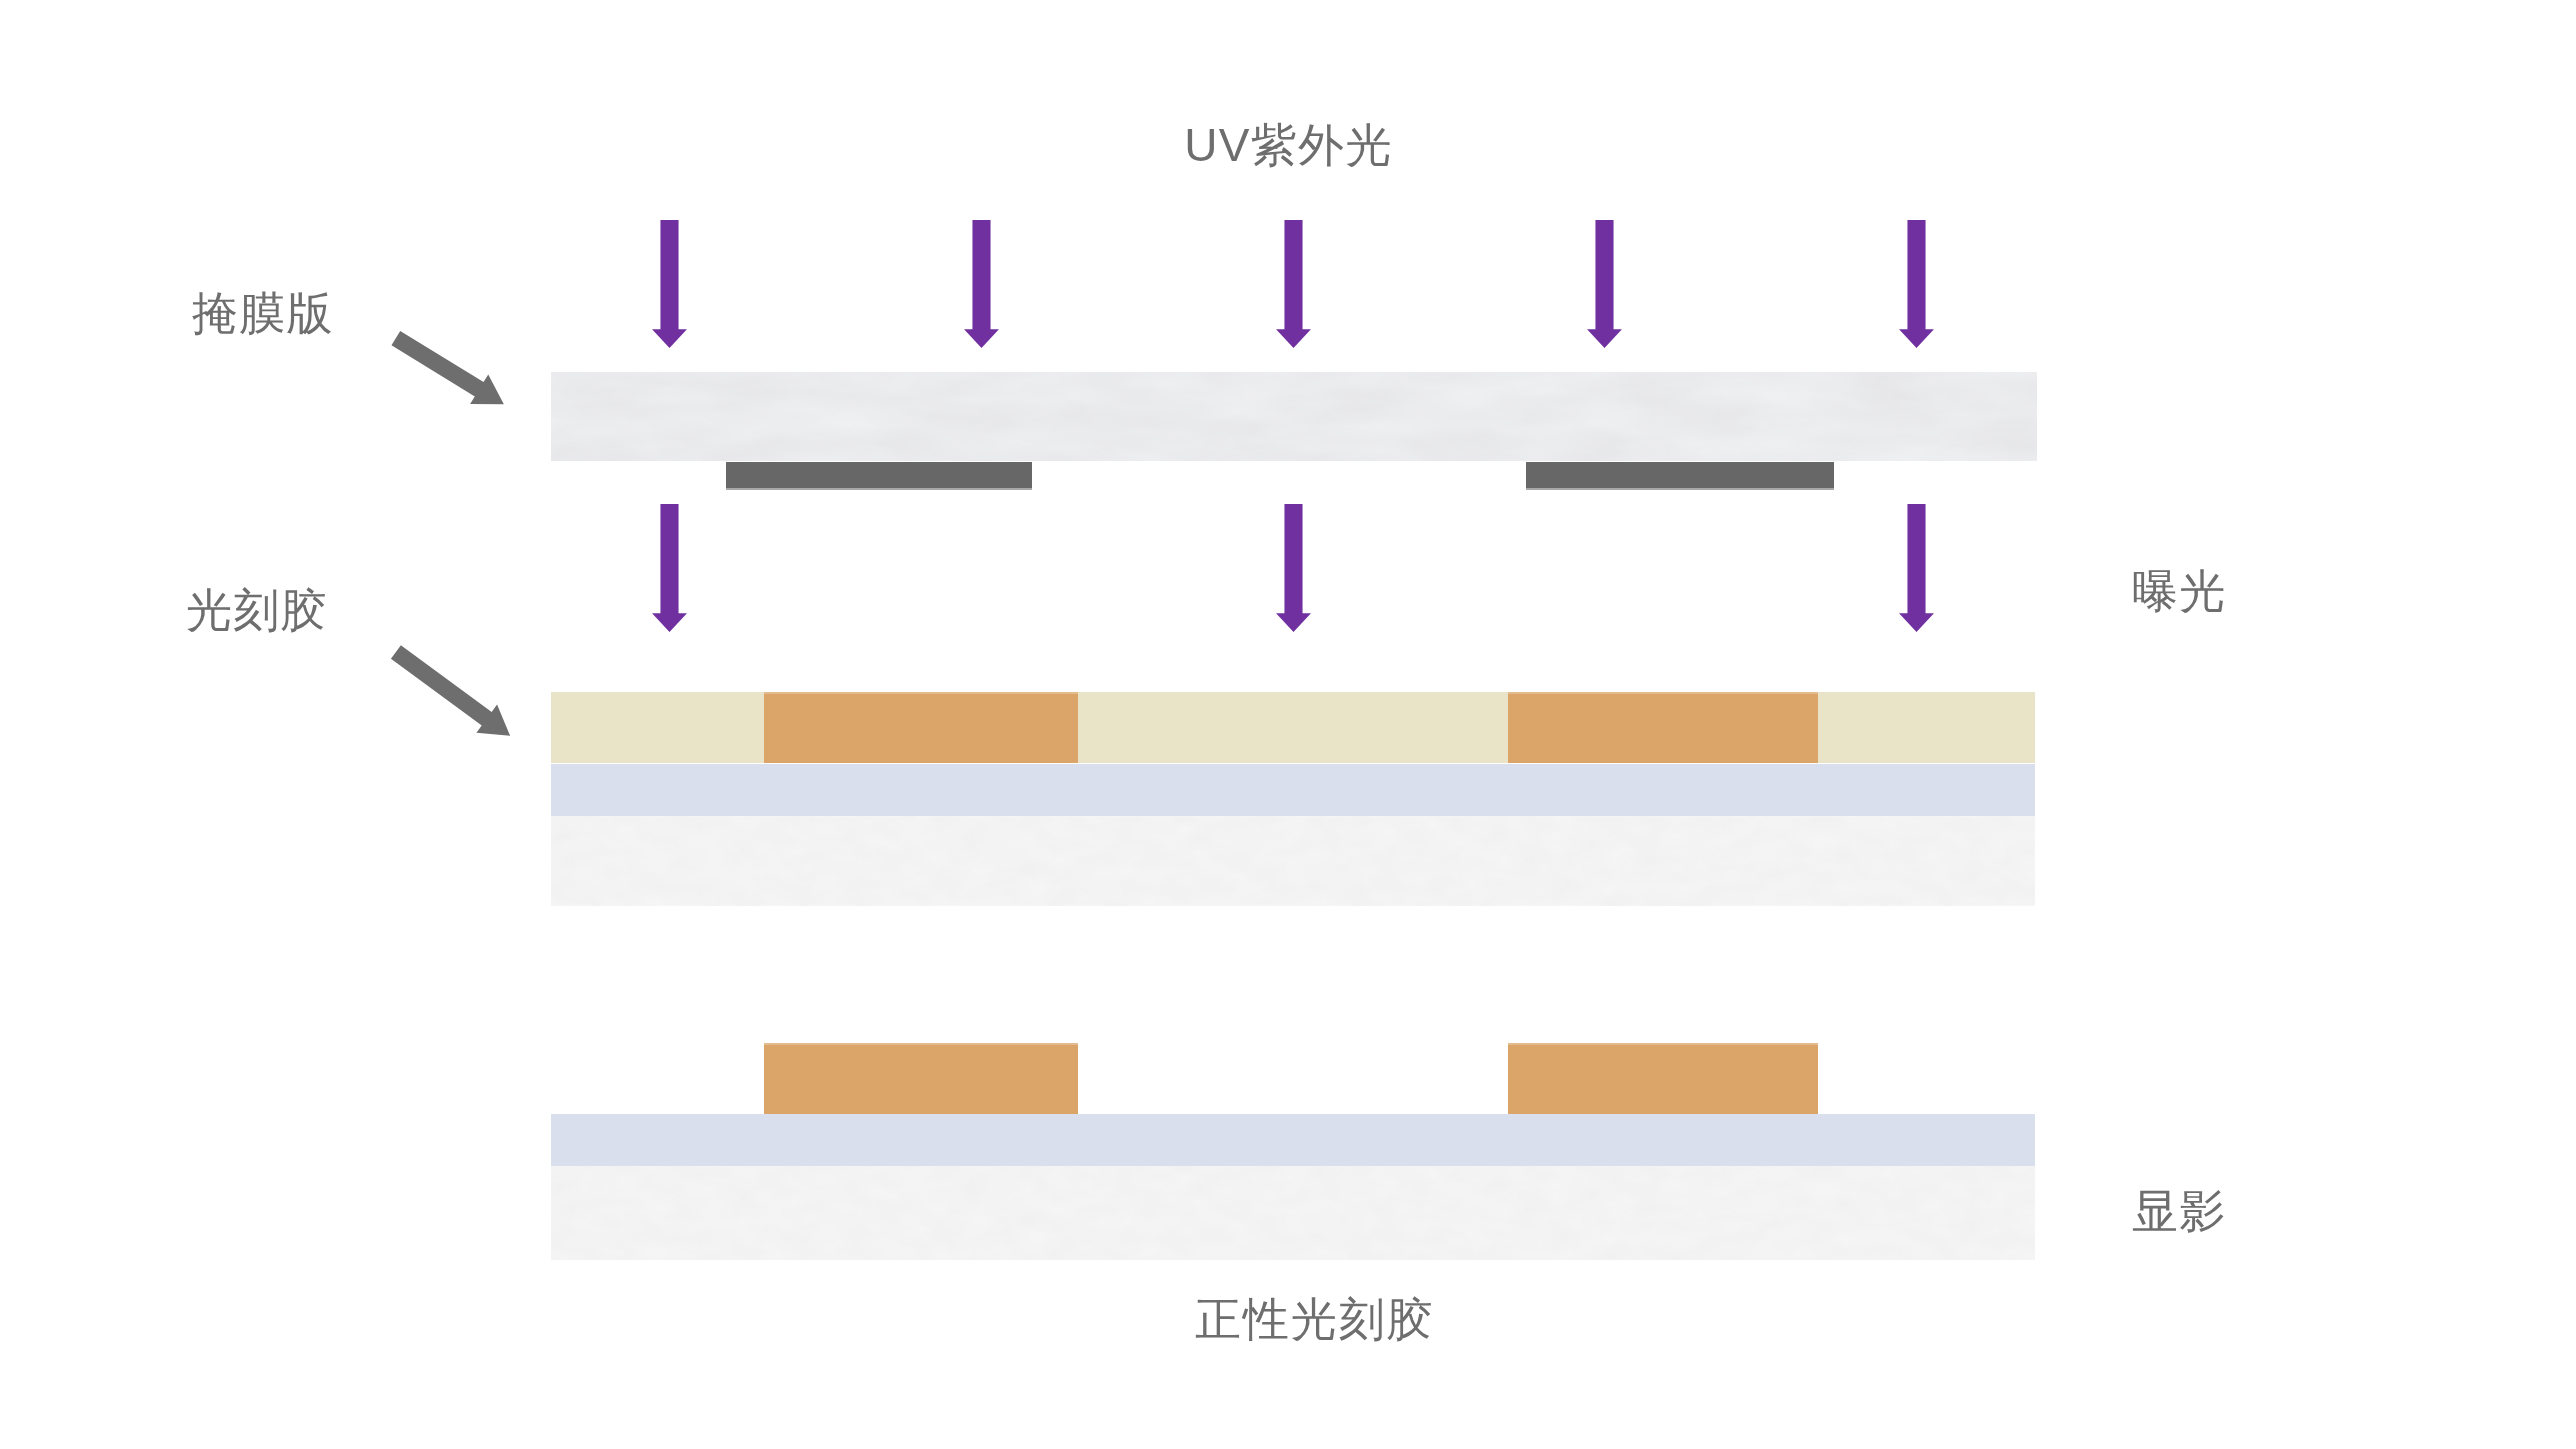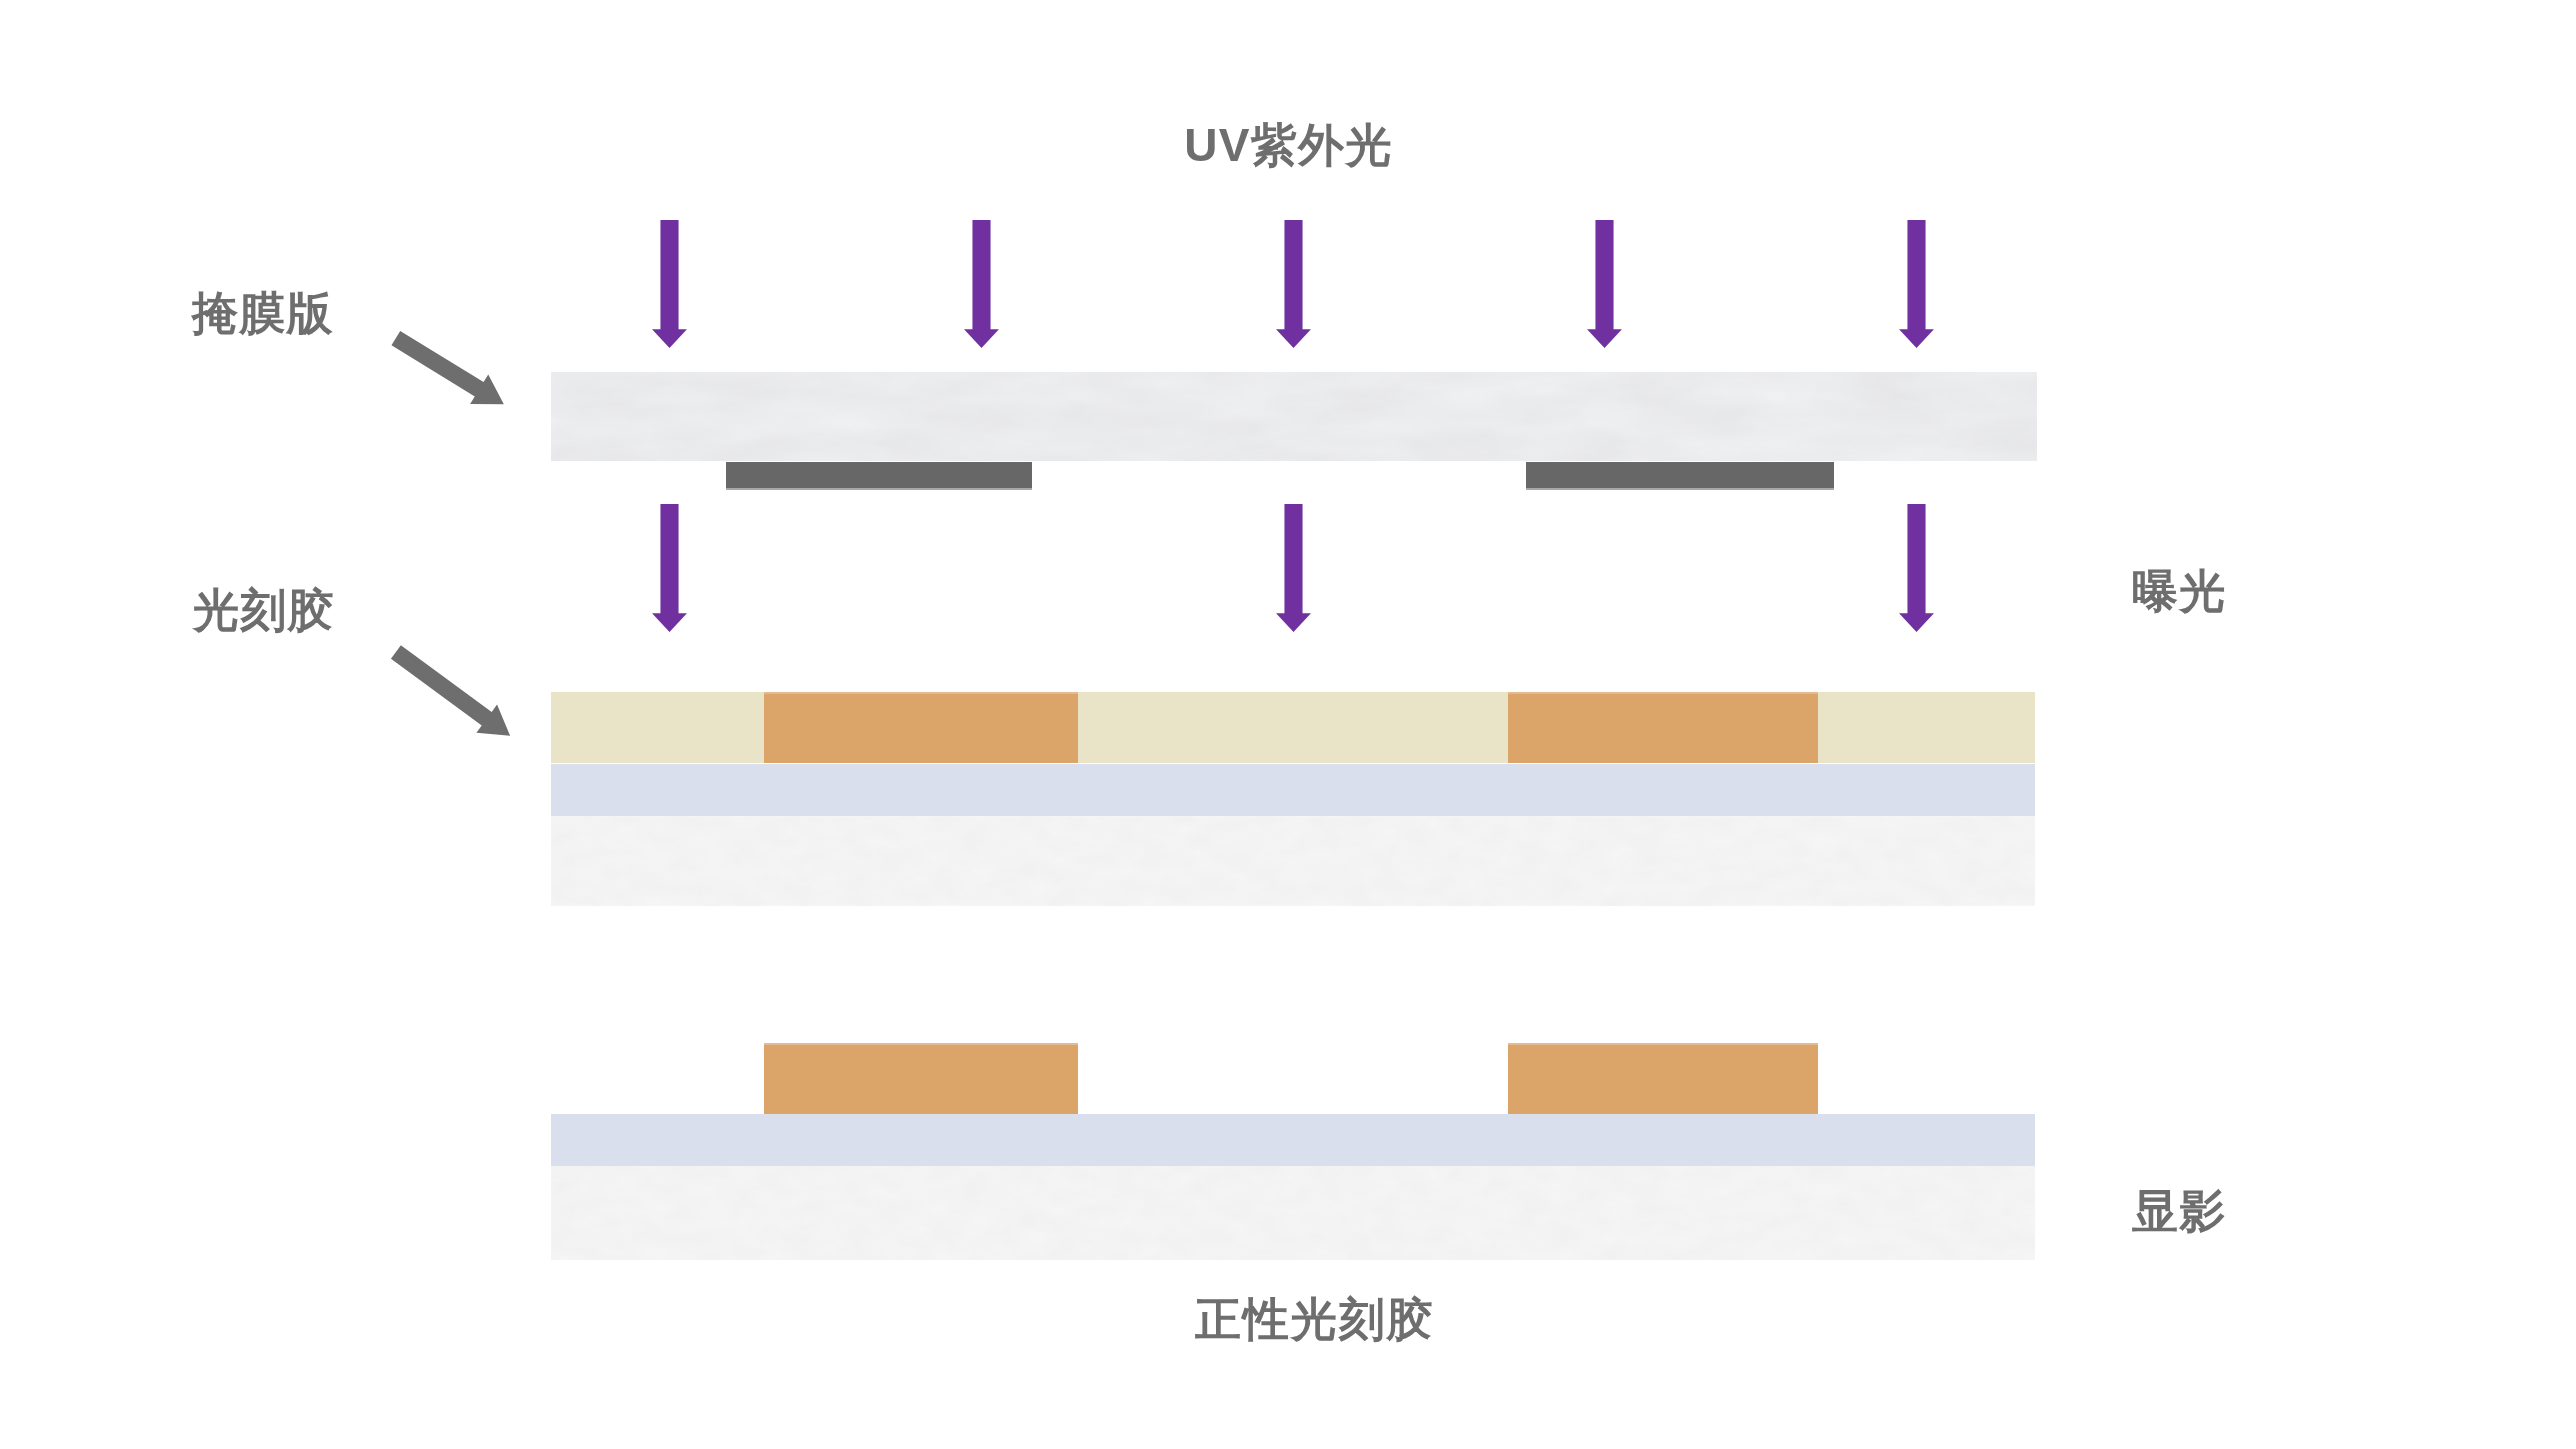--- a/index.html
+++ b/index.html
@@ -7,31 +7,31 @@
     position:relative;
     width:2576px;height:1449px;
     background:#ffffff;
     overflow:hidden;
     font-family:"Liberation Sans","DejaVu Sans",sans-serif;
   }
   .abs{position:absolute;}
   .label{
     color:var(--label_text,#6e6e6e);
     font-size:46px;
-    font-weight:700;
+    font-weight:400;
     letter-spacing:1.3px;
     white-space:nowrap;
     line-height:1.1;
   }
   #uv-title{
     left:1018px;top:120px;width:541px;
     text-align:center;
   }
   #mask-label{left:192px;top:288px;}
-  #resist-label{left:193px;top:585px;}
+  #resist-label{left:186px;top:585px;}
   #exposure-label{left:2132px;top:566px;}
   #development-label{left:2132px;top:1186px;}
   #caption-label{left:1169px;top:1294px;letter-spacing:1.9px;margin-left:26px;}
 
   
   #mask-plate{left:551px;top:372px;width:1486px;height:89px;}
   .mask-opaque{
     position:absolute;
     top:462px;height:28px;
     background:var(--mask_opaque,#676767);

